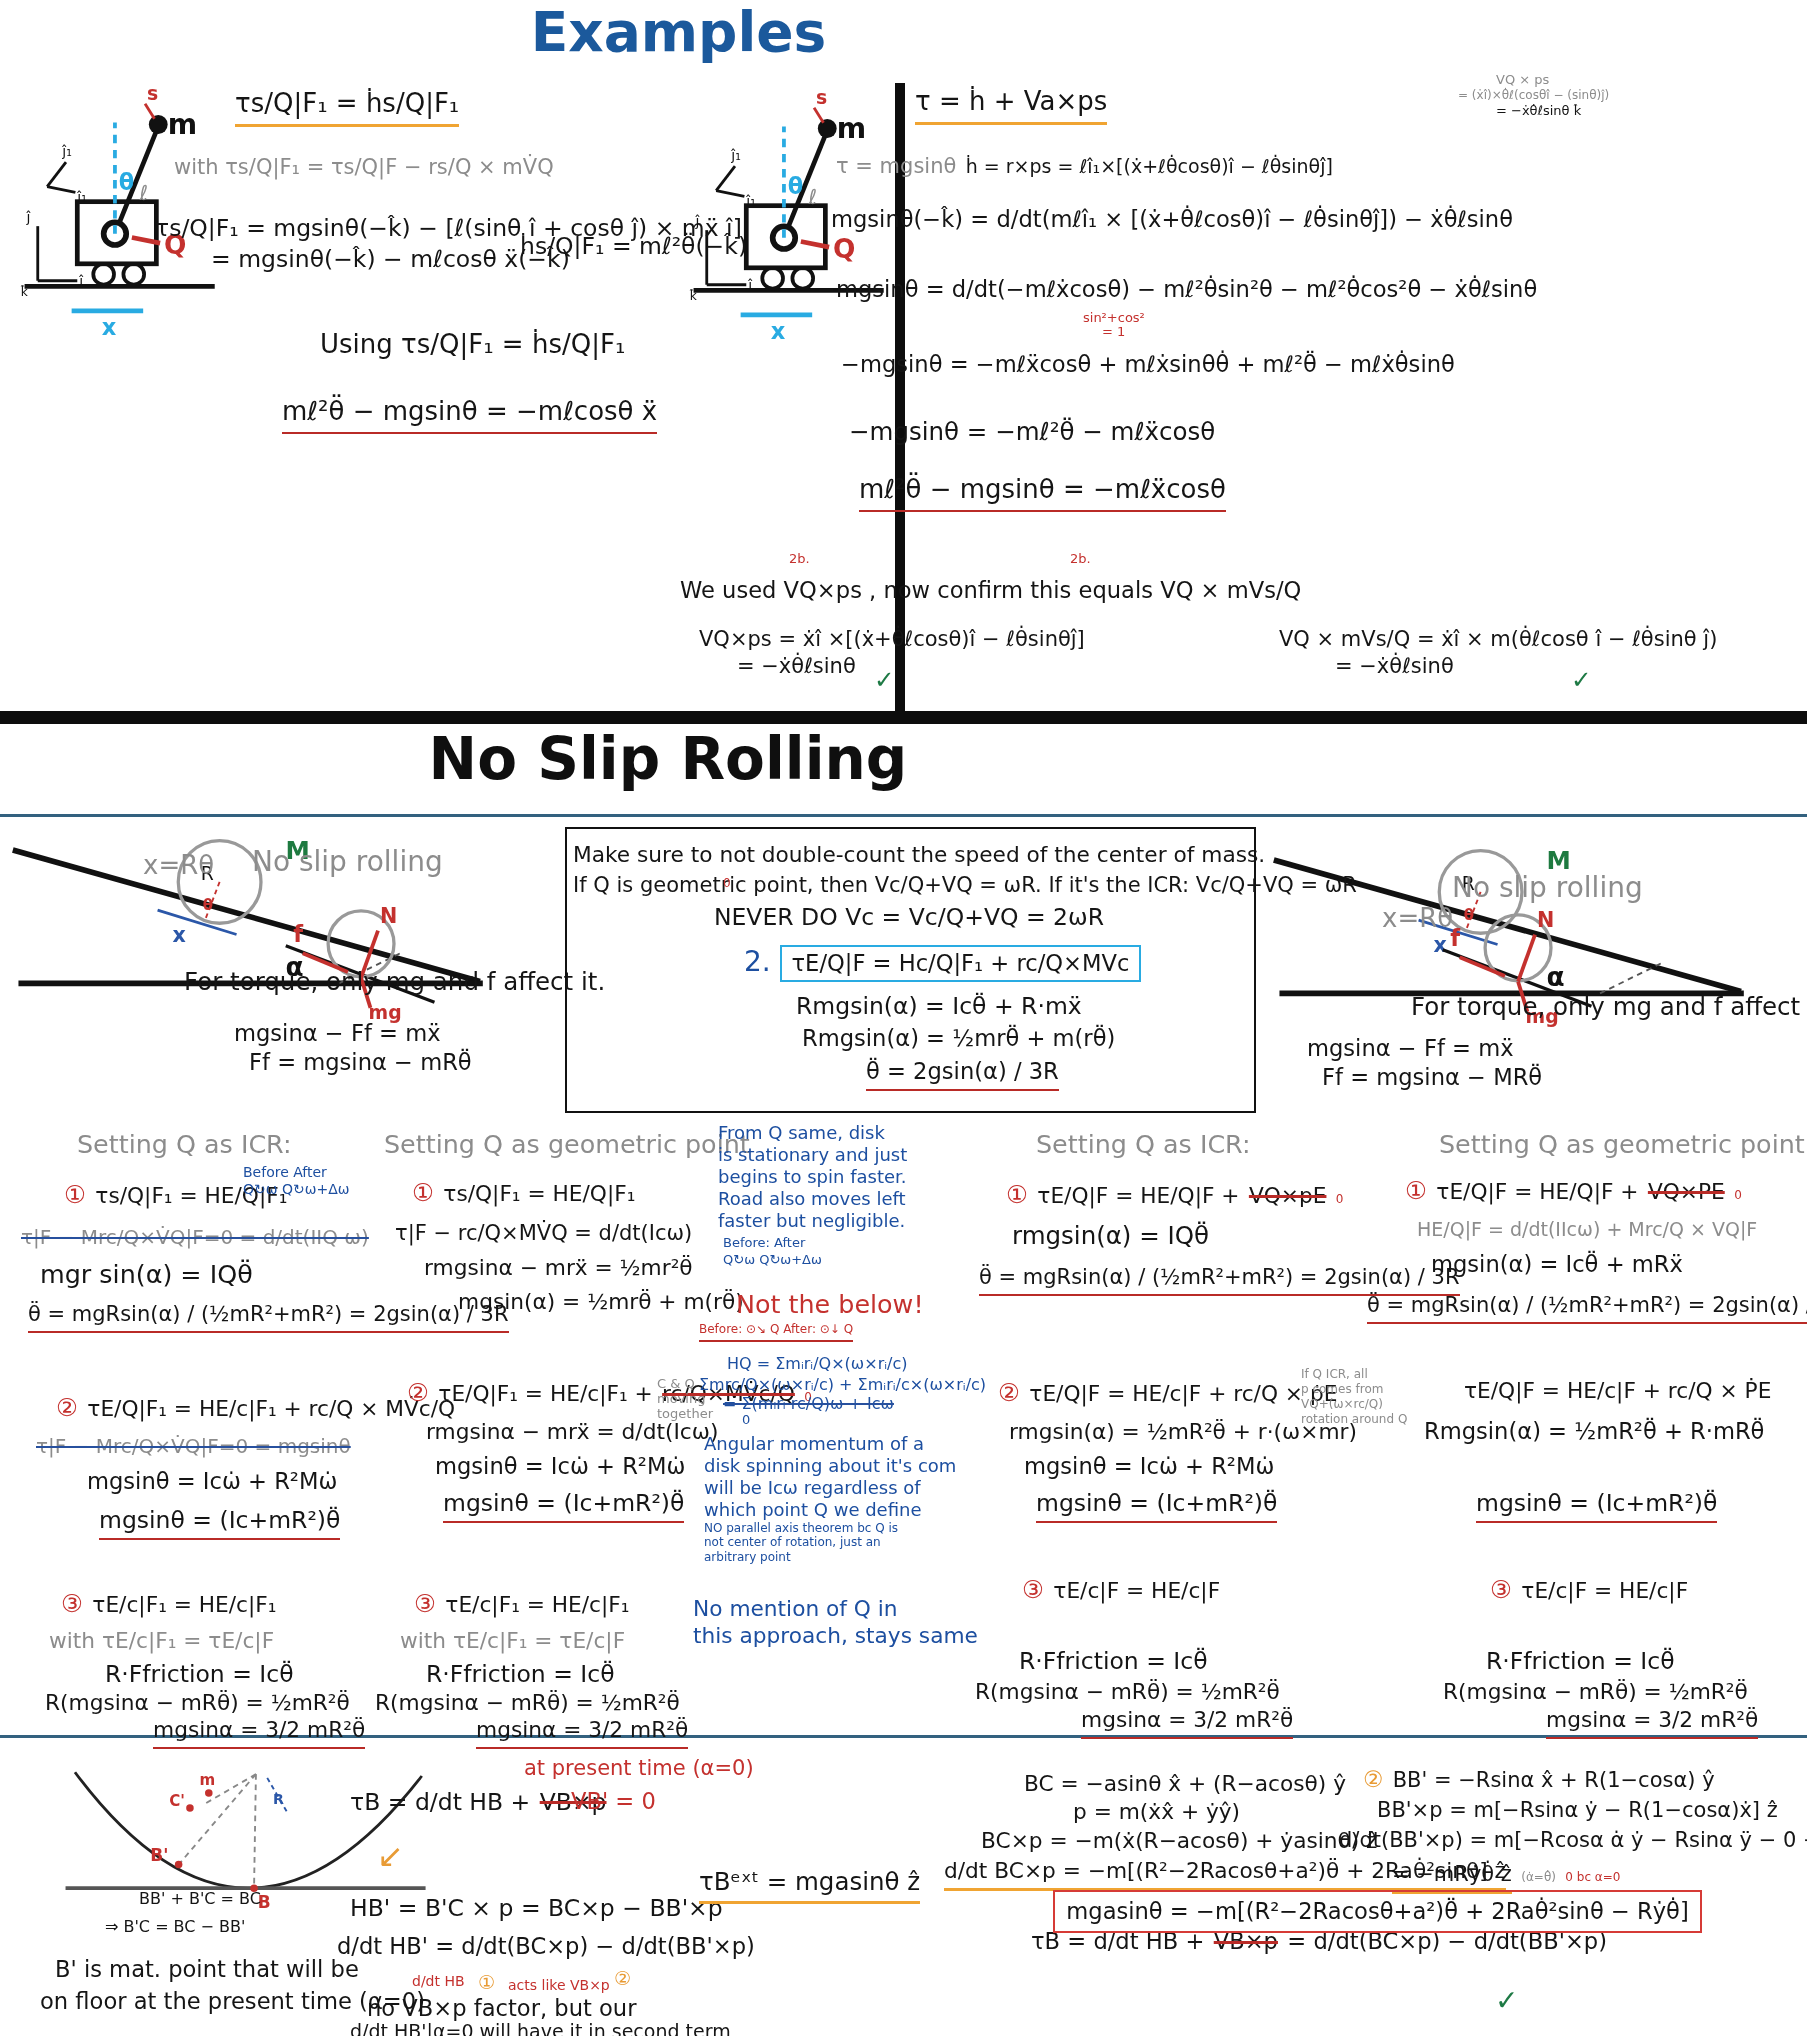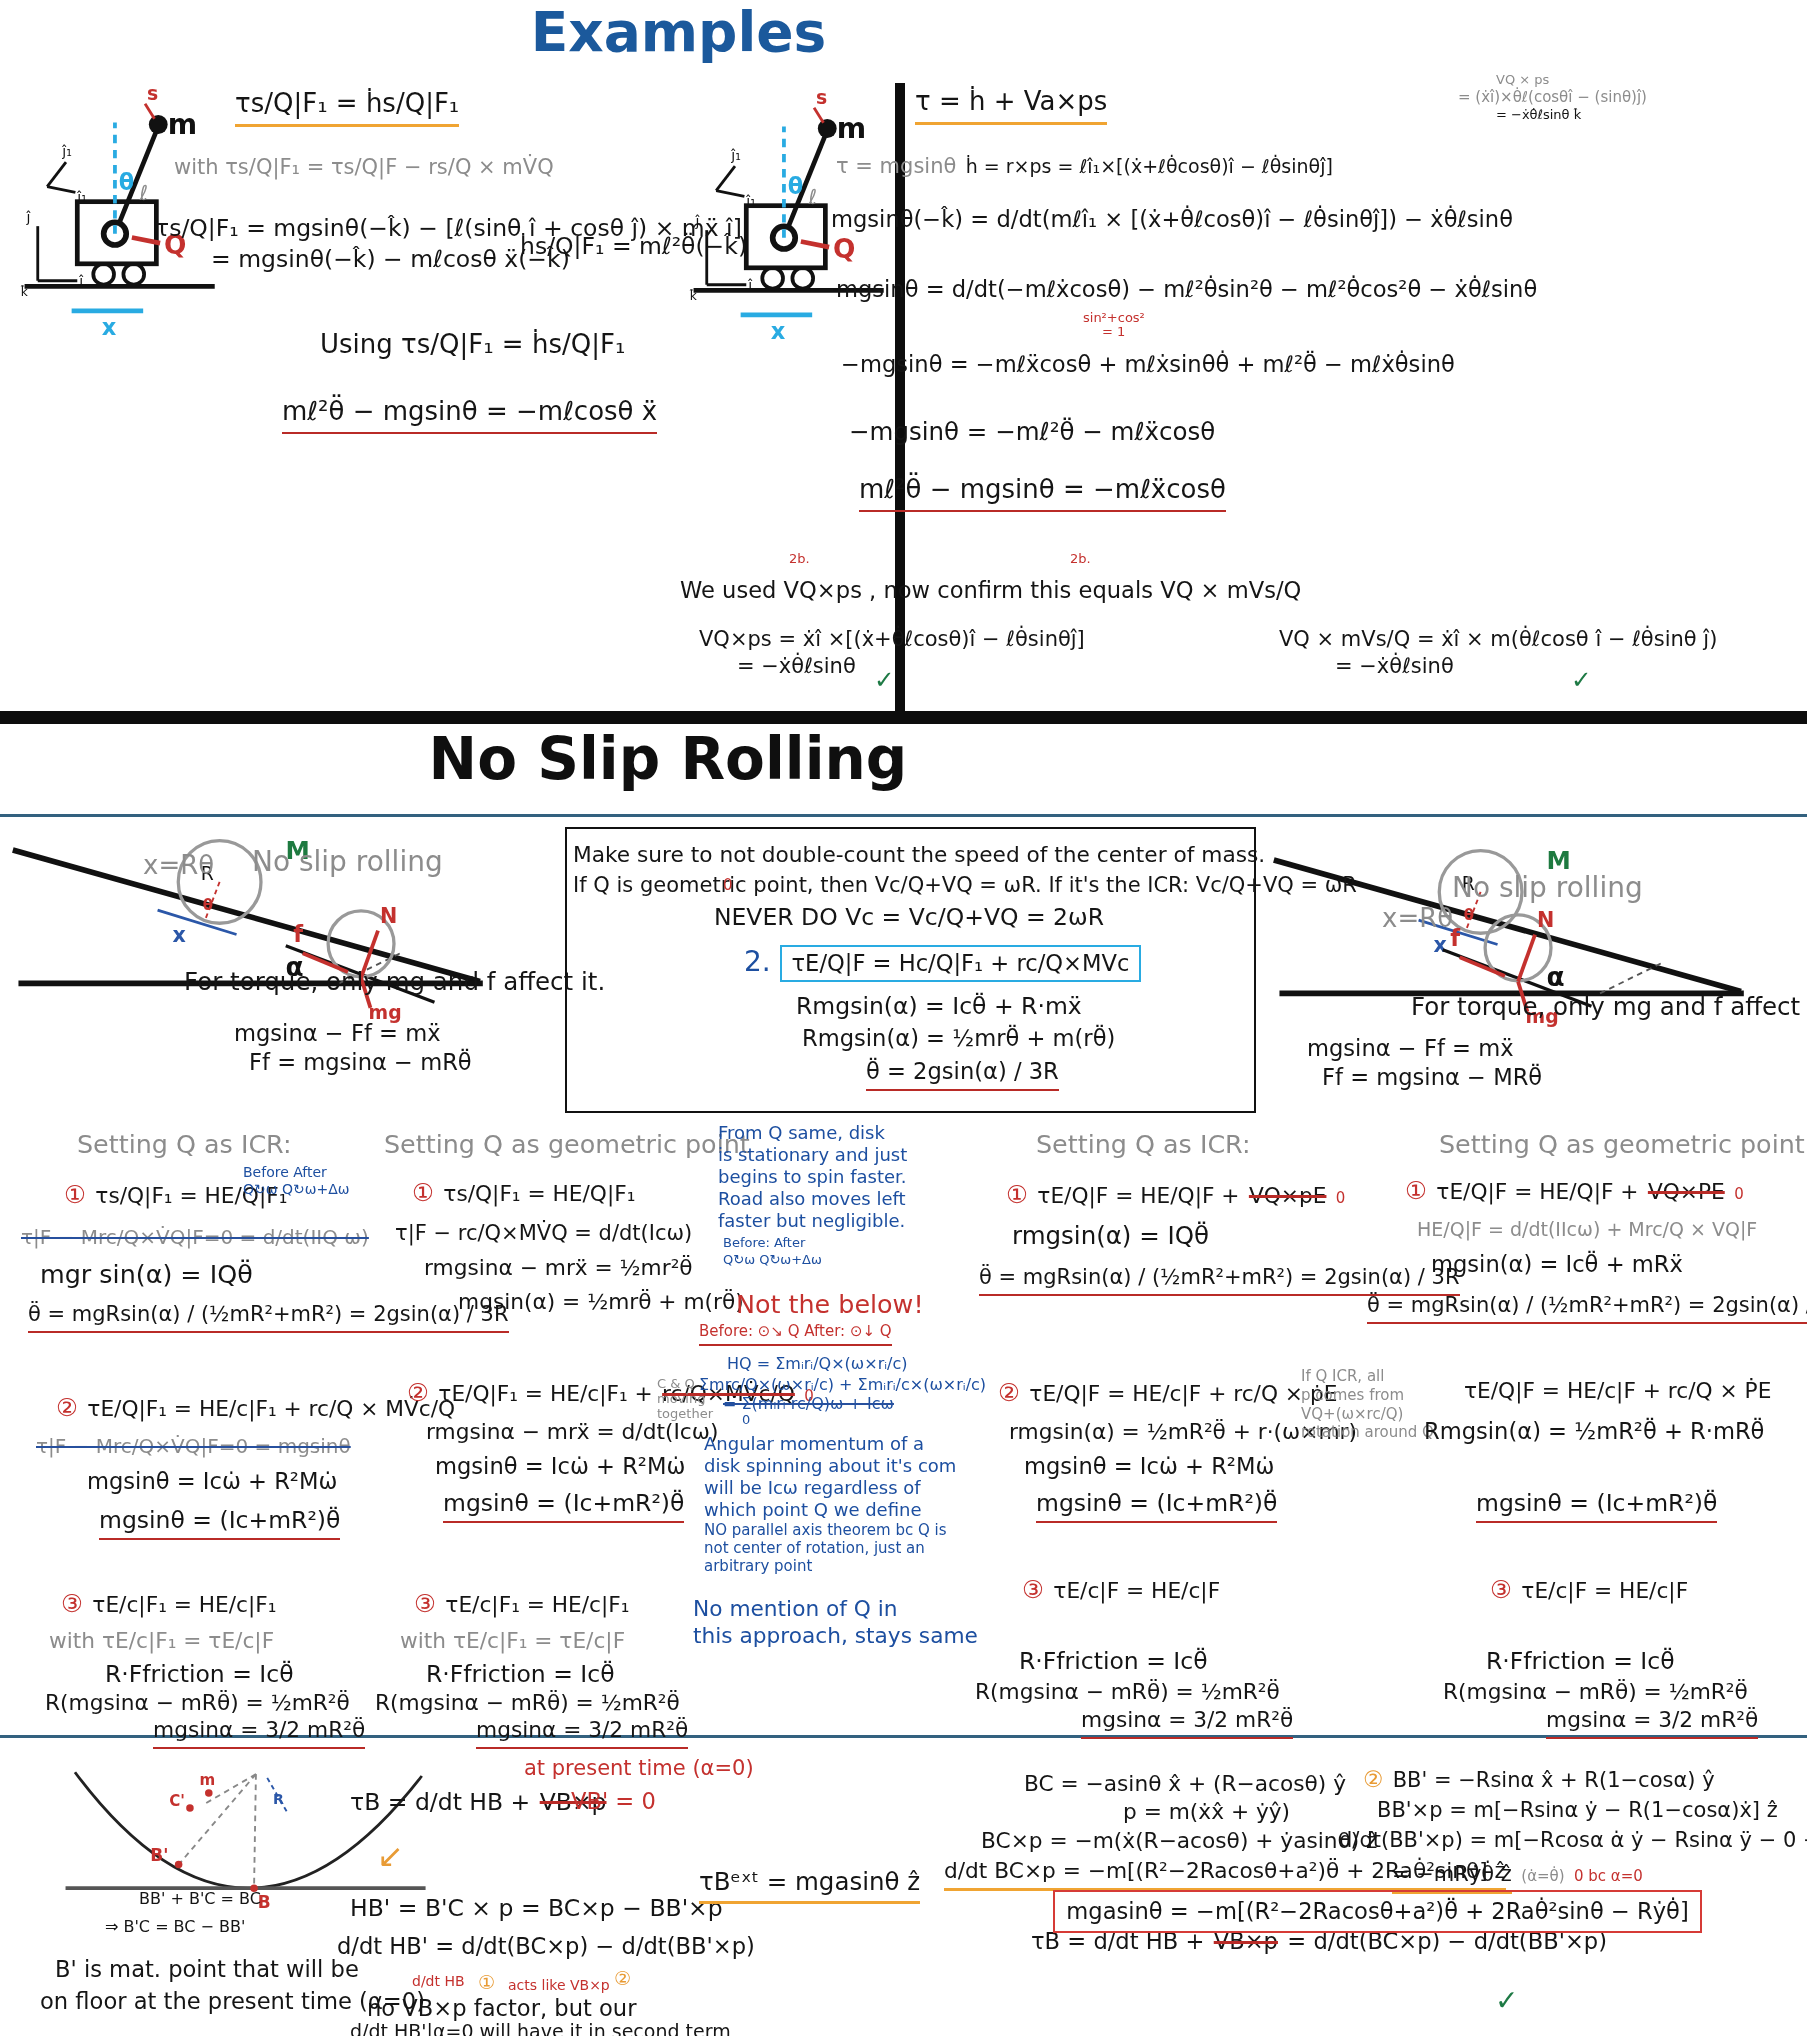--- a/index.html
+++ b/index.html
@@ -2,21 +2,21 @@
 <html style="font-size:15px"><head>
 <meta charset="utf-8">
 <style>
   html,body{margin:0;padding:0;background:#e8e8e8;}
   .page{position:relative;width:1808px;height:2037px;background:#ffffff;overflow:hidden;
         font-family:"DejaVu Sans",sans-serif;color:#151515;}
   .blk{position:absolute;white-space:nowrap;line-height:1.3;}
   .ln{width:max-content;}
   .flow .ln{display:inline-block;margin-right:9.4px;vertical-align:baseline;}
   .ctr{text-align:center;}
-  .ctr .ln{display:block;width:max-content;margin:2.8px auto;}.f14{font-size:13px}.f15{font-size:14px}.f16{font-size:15px}
+  .ctr .ln{display:block;width:max-content;margin:2.8px auto;}.f14{font-size:13px}.f15{font-size:14px}.f16{font-size:12px}
   .f17{font-size:16px}.f18{font-size:13px}.f19{font-size:18px}.f20{font-size:19px}
   .f21{font-size:20px}.f22{font-size:21px}.f23{font-size:21.7px}.f24{font-size:22.6px}
   .f25{font-size:23.5px}.f26{font-size:24.5px}.f27{font-size:25.4px}.f28{font-size:26px}
   .f30{font-size:28px}.f34{font-size:32px}
   .ind16{padding-left:15px}.ind20{padding-left:19px}.ind40{padding-left:38px}.ind60{padding-left:56px}
   .gray{color:#8c8c8c}.red{color:#c4312e}.blue{color:#1d4fa0}
   .orange{color:#e89b35}.green{color:#1e7a45}
   .u-red{border-bottom:2.8px solid #b92b27;padding-bottom:2.8px}
   .u-orange{border-bottom:3.8px solid #f0a432;padding-bottom:2.8px}
   .strike-red{text-decoration:line-through;text-decoration-color:#b92b27;text-decoration-thickness:2.8px}
@@ -523,21 +523,21 @@
   <div class="blk" style="left:350px;top:2019px;">
       <div class="ln f20">d/dt HB'|α=0 will have it in second term</div>
     </div>
   <div class="blk" style="left:699px;top:1866px;">
       <div class="ln u-orange f26">τBᵉˣᵗ = mgasinθ ẑ</div>
     </div>
 
   <div class="blk" style="left:1024px;top:1770px;">
       <div class="ln f23">BC = −asinθ x̂ + (R−acosθ) ŷ</div>
     </div>
-  <div class="blk" style="left:1123px;top:1798px;">
+  <div class="blk" style="left:1073px;top:1798px;">
       <div class="ln f23">p = m(ẋx̂ + ẏŷ)</div>
     </div>
   <div class="blk" style="left:981px;top:1827px;">
       <div class="ln f23">BC×p = −m(ẋ(R−acosθ) + ẏasinθ) ẑ</div>
     </div>
   <div class="blk" style="left:944px;top:1857px;">
       <div class="ln u-orange f23">d/dt BC×p = −m[(R²−2Racosθ+a²)θ̈ + 2Raθ̇²sinθ] ẑ</div>
     </div>
   <div class="blk flow" style="left:1363px;top:1765px;"><div class="ln orange f24">②</div><div class="ln f22">BB' = −Rsinα x̂ + R(1−cosα) ŷ</div></div>
   <div class="blk" style="left:1377px;top:1797px;">

